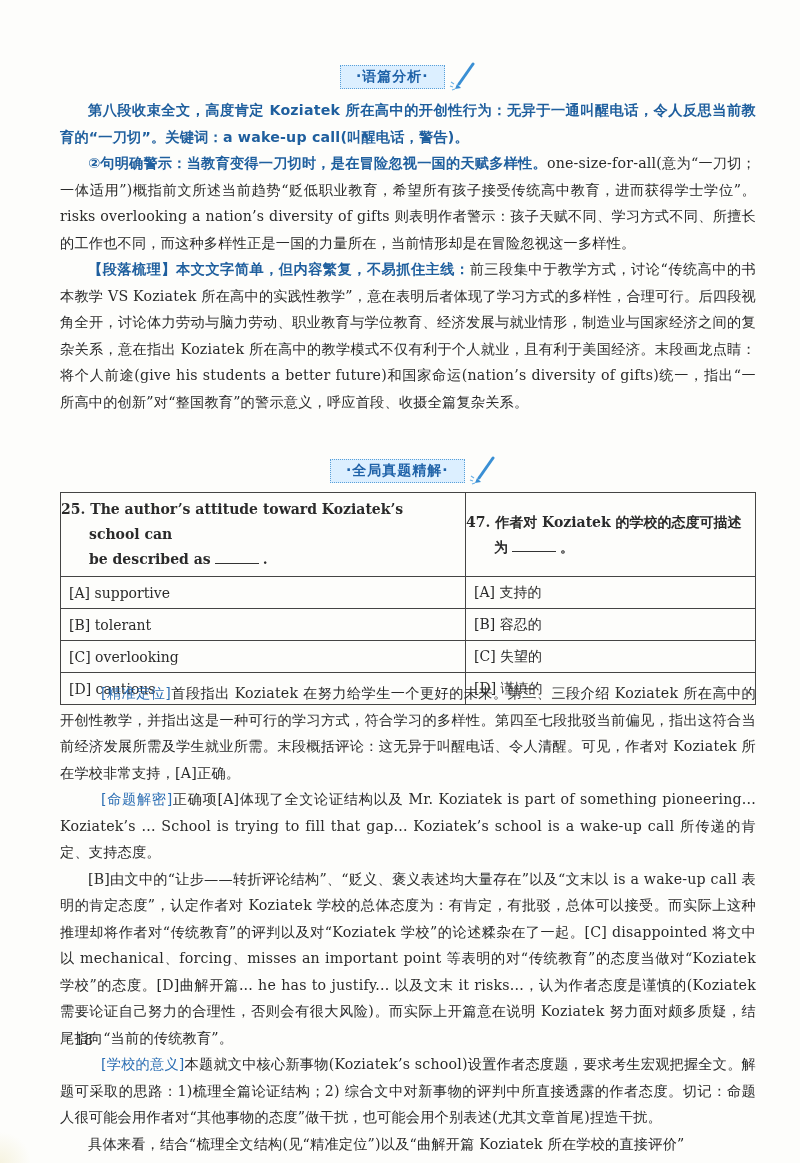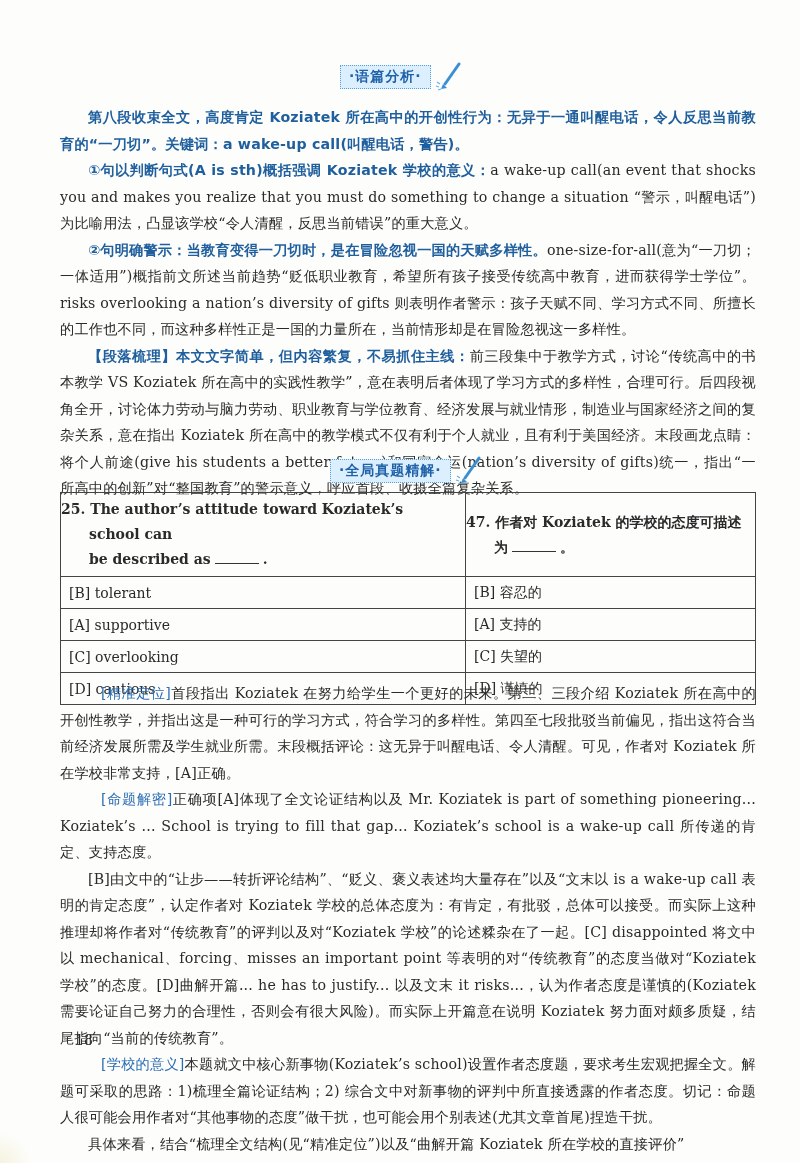--- a/index.html
+++ b/index.html
@@ -9,21 +9,21 @@
   }
   .page { position: absolute; left: 60px; top: 0; width: 696px; }
   .p { font-size: 14.2px; line-height: 26.5px; margin: 0; text-align: justify; letter-spacing: 0.2px; }
   .indent { text-indent: 28px; }
   .blue-bold { color: #1f5f9e; font-weight: bold; font-family: "DejaVu Sans", "Liberation Sans", sans-serif; }
   .lbl { color: #2a6db3; font-family: "DejaVu Sans", "Liberation Sans", sans-serif; padding-left: 13px; }
   .section-head { position: absolute; display: flex; align-items: center; }
   .badge {
     border: 1.5px dotted #5aa0d8; background: #dcefff; color: #1f62a8;
     font-family: "DejaVu Sans", "Liberation Sans", sans-serif; font-weight: bold;
-    font-size: 14px; padding: 2px 8px; letter-spacing: 1px;
+    font-size: 14px; padding: 2px 15px; letter-spacing: 1px;
   }
   .pen { width: 28px; height: 30px; margin-left: 4px; }
   table { border-collapse: collapse; width: 696px; position: absolute; left: 60px; top: 492px; }
   td { border: 1.2px solid #444; font-size: 14px; padding: 0 8px; vertical-align: middle; }
   td.left { width: 368px; }
   .q { font-weight: bold; line-height: 25px; padding-top: 4px; padding-bottom: 4px; }
   .qrow td { height: 48px; }
   .opt td { height: 31px; }
   .hang { padding-left: 28px; text-indent: -28px; }
   .blank { display: inline-block; width: 44px; border-bottom: 1px solid #333; height: 12px; margin: 0 4px; }
@@ -36,23 +36,22 @@
 
 <div class="section-head" style="left:340px; top:62px;">
   <span class="badge">·语篇分析·</span>
   <svg class="pen" viewBox="0 0 28 30">
     <line x1="24" y1="2" x2="10" y2="22" stroke="#3a8fd4" stroke-width="3" stroke-linecap="round"></line>
     <path d="M8 22 L12 26 L6 27 Z" fill="#3a8fd4"></path>
     <path d="M2 20 l3 2 M1 24 l3 1 M3 28 l3 -1" stroke="#6ab0e6" stroke-width="1.2"></path>
   </svg>
 </div>
 
-<div class="page" style="top:104px;">
+<div class="page" style="top:97px;">
   <p class="p indent blue-bold">第八段收束全文，高度肯定 Koziatek 所在高中的开创性行为：无异于一通叫醒电话，令人反思当前教育的“一刀切”。关键词：a wake-up call(叫醒电话，警告)。</p>
-  <p class="p indent"><span class="blue-bold">①句以判断句式(A is sth)概括强调 Koziatek 学校的意义：</span><span>a wake-up call(an event that shocks you and makes you realize that you must do something to change a situation “警示，叫醒电话”)为比喻用法，凸显该学校“令人清醒，反思当前错误”的重大意义。</span></p>
   <p class="p indent"><span class="blue-bold">②句明确警示：当教育变得一刀切时，是在冒险忽视一国的天赋多样性。</span><span>one-size-for-all(意为“一刀切；一体适用”)概指前文所述当前趋势“贬低职业教育，希望所有孩子接受传统高中教育，进而获得学士学位”。risks overlooking a nation’s diversity of gifts 则表明作者警示：孩子天赋不同、学习方式不同、所擅长的工作也不同，而这种多样性正是一国的力量所在，当前情形却是在冒险忽视这一多样性。</span></p>
   <p class="p indent"><span class="blue-bold">【段落梳理】本文文字简单，但内容繁复，不易抓住主线：</span><span>前三段集中于教学方式，讨论“传统高中的书本教学 VS Koziatek 所在高中的实践性教学”，意在表明后者体现了学习方式的多样性，合理可行。后四段视角全开，讨论体力劳动与脑力劳动、职业教育与学位教育、经济发展与就业情形，制造业与国家经济之间的复杂关系，意在指出 Koziatek 所在高中的教学模式不仅有利于个人就业，且有利于美国经济。末段画龙点睛：将个人前途(give his students a better future)和国家命运(nation’s diversity of gifts)统一，指出“一所高中的创新”对“整国教育”的警示意义，呼应首段、收摄全篇复杂关系。</span></p>
 </div>
 
 <div class="section-head" style="left:330px; top:456px;">
   <span class="badge">·全局真题精解·</span>
   <svg class="pen" viewBox="0 0 28 30">
     <line x1="24" y1="2" x2="10" y2="22" stroke="#3a8fd4" stroke-width="3" stroke-linecap="round"></line>
     <path d="M8 22 L12 26 L6 27 Z" fill="#3a8fd4"></path>
     <path d="M2 20 l3 2 M1 24 l3 1 M3 28 l3 -1" stroke="#6ab0e6" stroke-width="1.2"></path>
@@ -65,26 +64,26 @@
     <td class="left q hang">
       <span>25.  The author’s attitude toward Koziatek’s school can</span><br>
       <span>be described as</span><span class="blank"></span><span>.</span>
     </td>
     <td class="q hang">
       <span>47. 作者对 Koziatek 的学校的态度可描述</span><br>
       <span>为</span><span class="blank"></span><span>。</span>
     </td>
   </tr>
   <tr class="opt">
+    <td class="left">[A] supportive</td>
+    <td>[A] 支持的</td>
+  </tr>
+  <tr class="opt">
     <td class="left">[B] tolerant</td>
     <td>[B] 容忍的</td>
-  </tr>
-  <tr class="opt">
-    <td class="left">[A] supportive</td>
-    <td>[A] 支持的</td>
   </tr>
   <tr class="opt">
     <td class="left">[C] overlooking</td>
     <td>[C] 失望的</td>
   </tr>
   <tr class="opt">
     <td class="left">[D] cautious</td>
     <td>[D] 谨慎的</td>
   </tr>
 </tbody>

